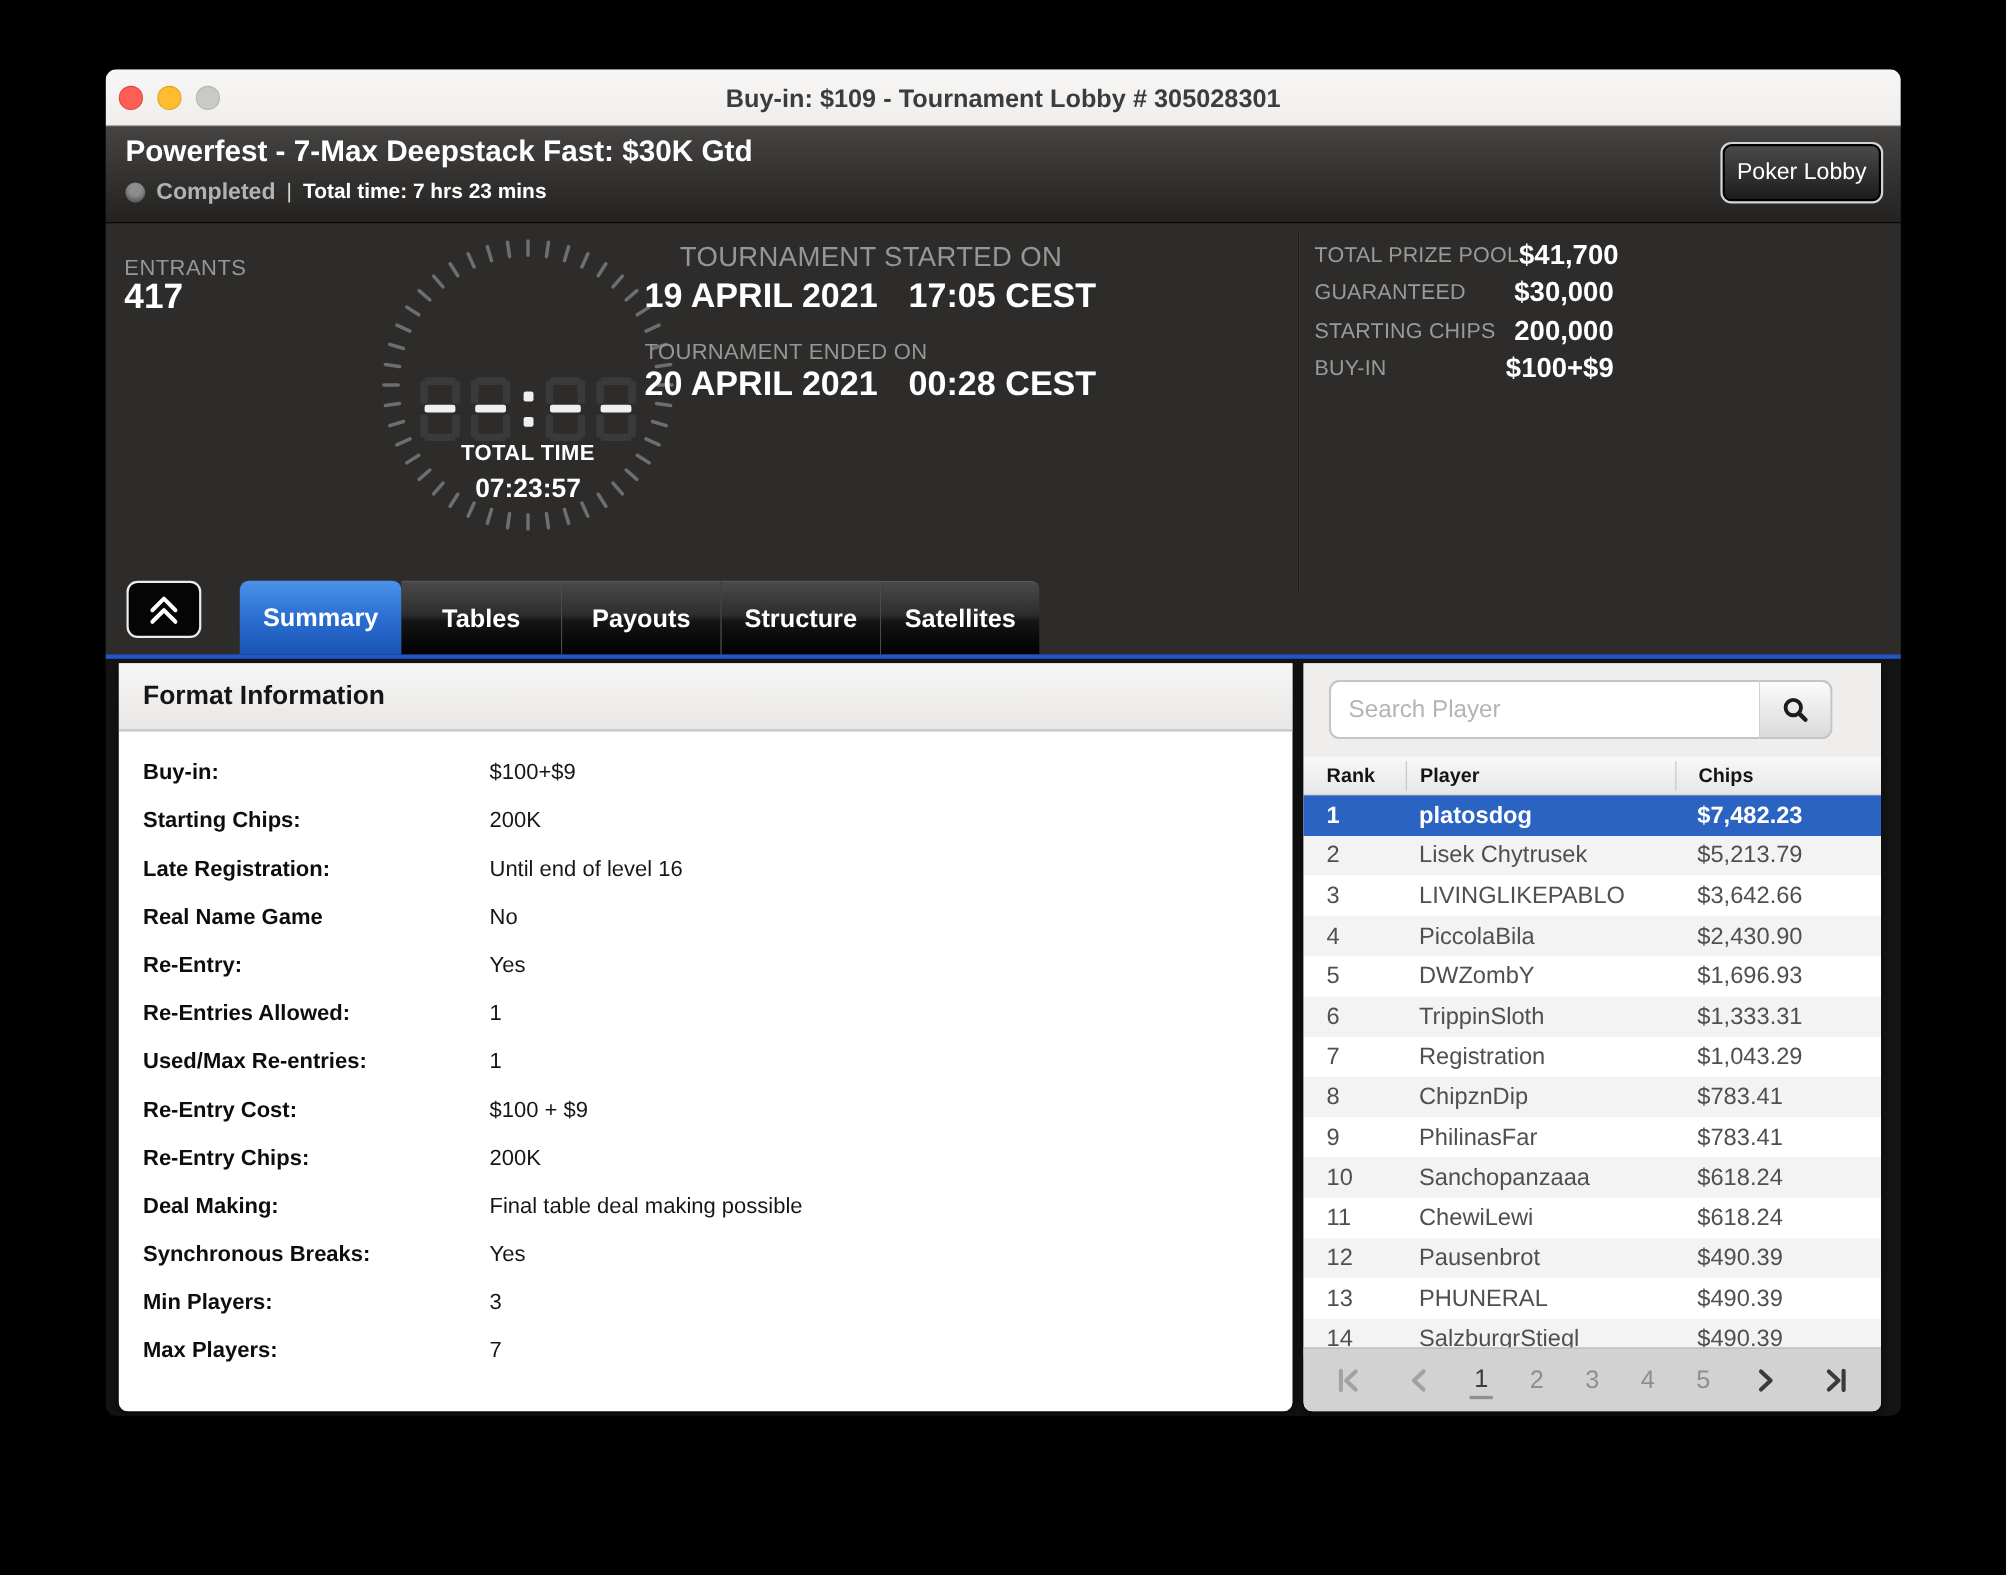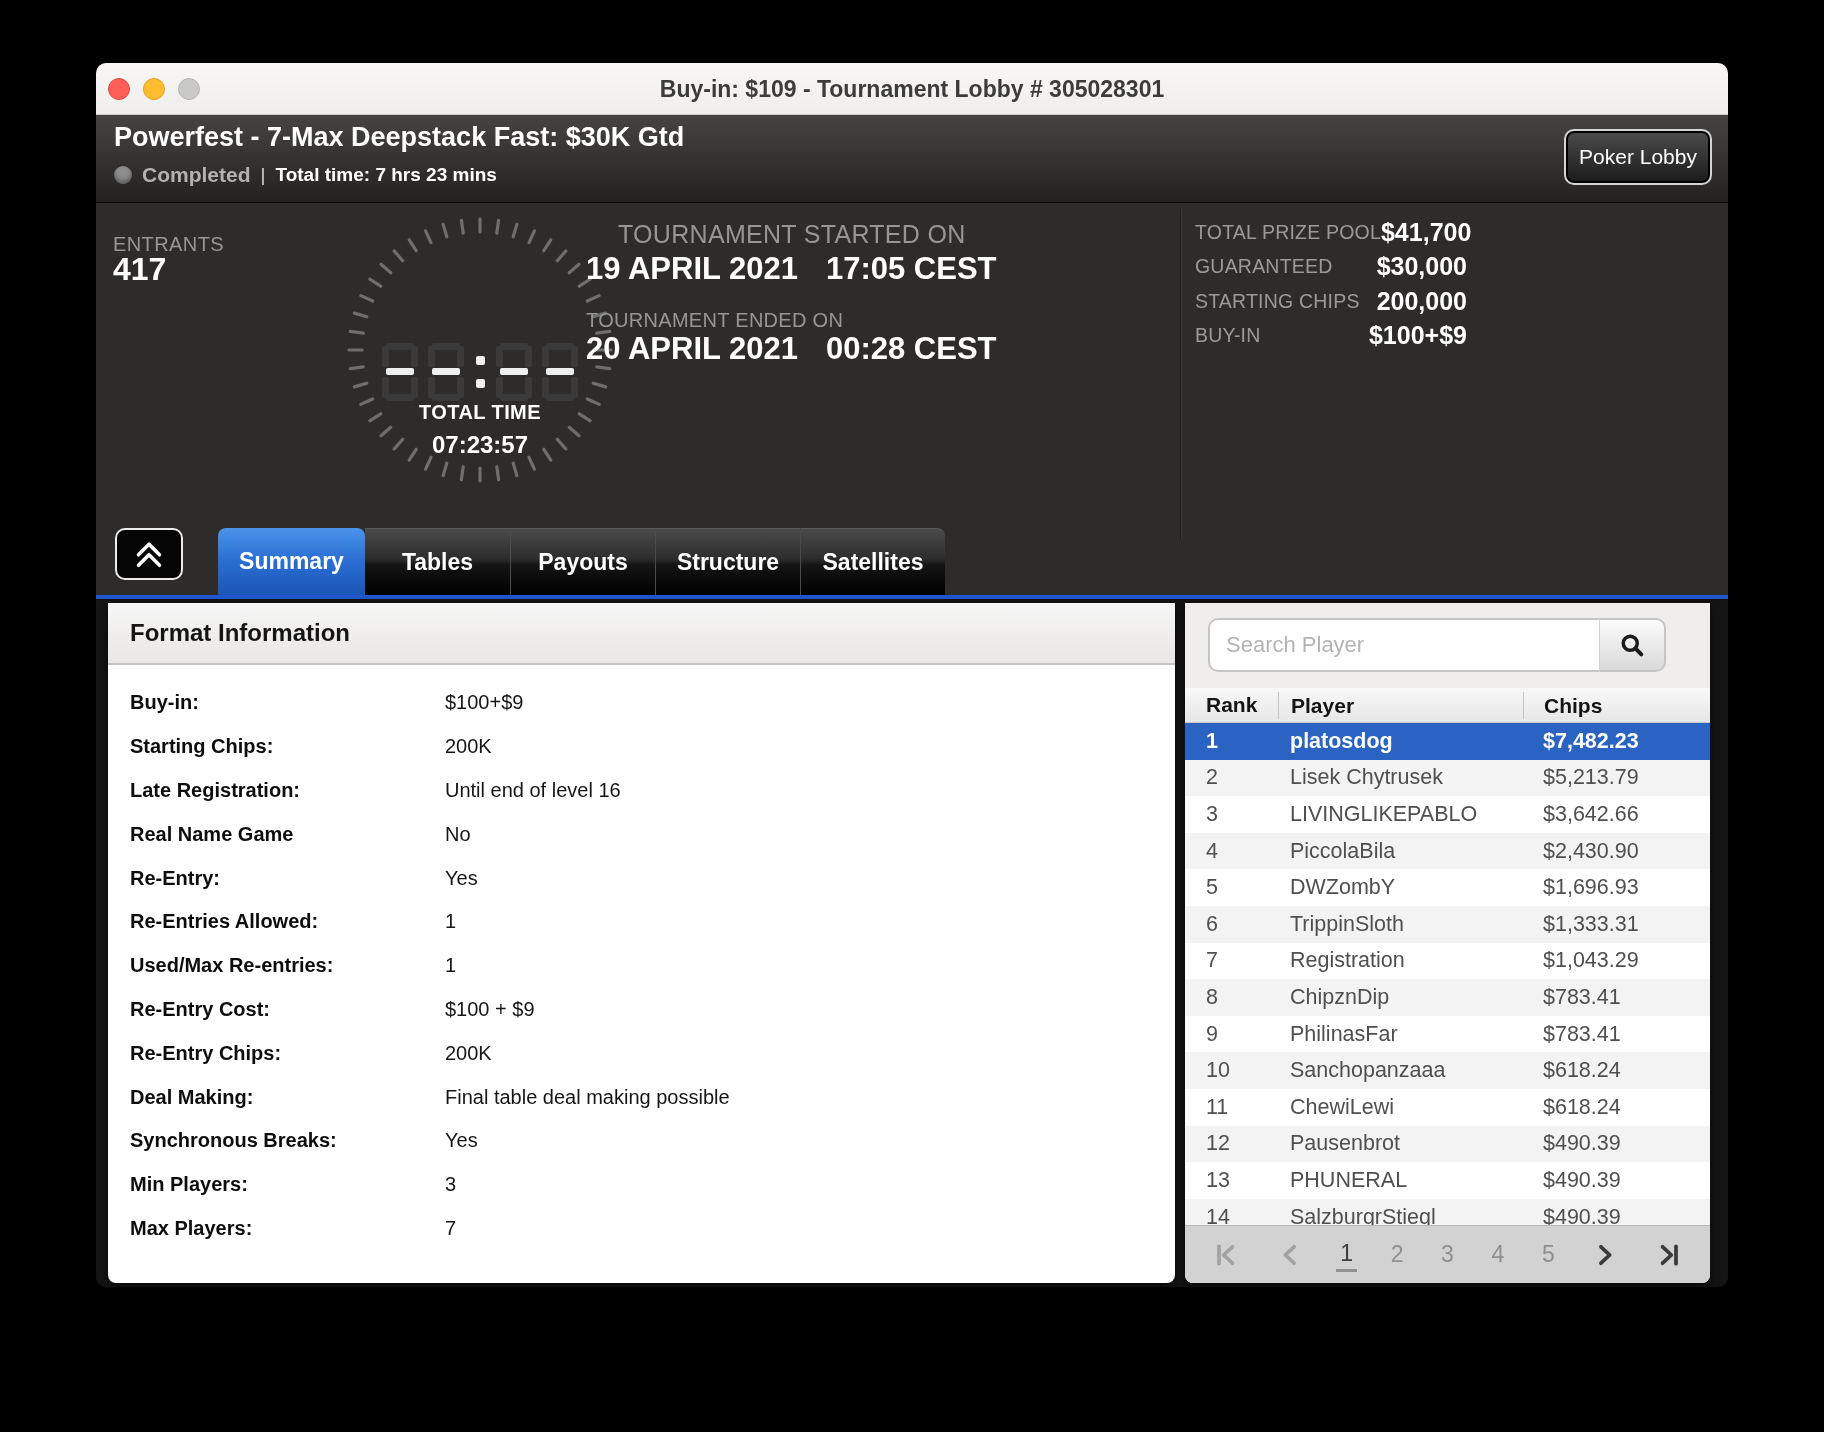--- a/index.html
+++ b/index.html
@@ -79,21 +79,21 @@
   .fi-body{position:relative;height:618px;overflow:hidden;padding-top:16px;}
   .fi-row{height:43.8px;display:flex;align-items:center;padding-left:22px;}
   .fi-label{width:315px;font-size:20px;font-weight:bold;color:#0d0d0d;}
   .fi-value{font-size:20px;color:#161616;}
 
   .search-strip{height:85px;background:#efeeed;display:flex;padding:15px 0 0 23px;}
   .search-input{width:392px;height:54px;border:2px solid #c5c5c5;border-right:1px solid #d2d2d2;border-radius:10px 0 0 10px;background:#fff;font-size:22px;color:#444;padding:0 0 0 16px;outline:none;}
   .search-input::placeholder{color:#b4b4b4;}
   .search-btn{width:66px;height:54px;border:2px solid #c5c5c5;border-left:none;border-radius:0 10px 10px 0;background:linear-gradient(#fcfcfc,#d9d9d9);display:flex;align-items:center;justify-content:center;cursor:pointer;}
 
-  .p-header{height:35px;display:flex;align-items:center;background:linear-gradient(#f8f8f8,#e7e7e7);border-bottom:1px solid #c9c9c9;font-size:21px;font-weight:bold;color:#141414;}
+  .p-header{height:35px;display:flex;align-items:center;background:linear-gradient(#f8f8f8,#e7e7e7);border-bottom:1px solid #c9c9c9;font-size:18px;font-weight:bold;color:#141414;}
   .ph-rank{width:93px;padding-left:21px;}
   .ph-player{width:245px;padding-left:12px;border-left:1px solid #c3c3c3;height:27px;line-height:27px;}
   .ph-chips{flex:1;padding-left:20px;border-left:1px solid #c3c3c3;height:27px;line-height:27px;}
   .p-rows{position:relative;}
   .p-row{height:36.6px;display:flex;align-items:center;font-size:21.5px;color:#4f4f4f;background:#fff;cursor:pointer;}
   .p-row:nth-child(even){background:#f3f3f3;} 
   .p-row.selected{background:#2a63c2;color:#fff;font-weight:bold;}
   .pc-rank{width:93px;padding-left:21px;}
   .pc-player{width:245px;padding-left:12px;white-space:nowrap;overflow:hidden;}
   .pc-chips{flex:1;padding-left:20px;white-space:nowrap;}

